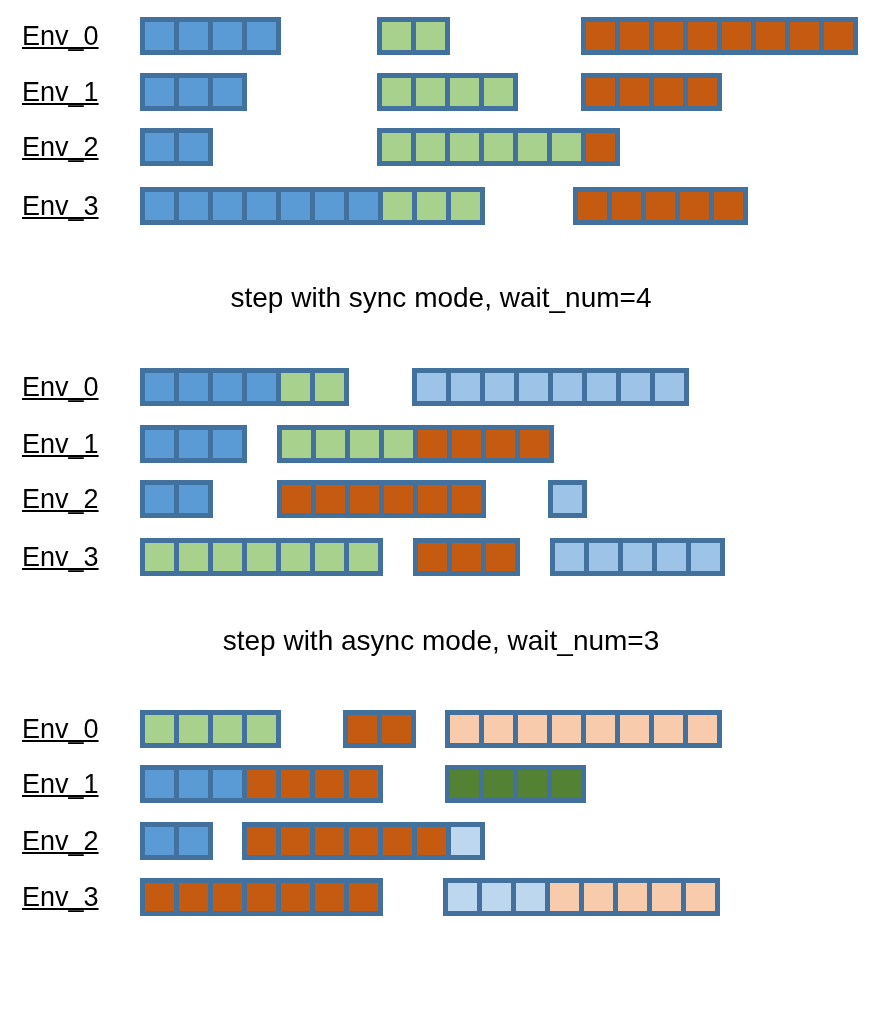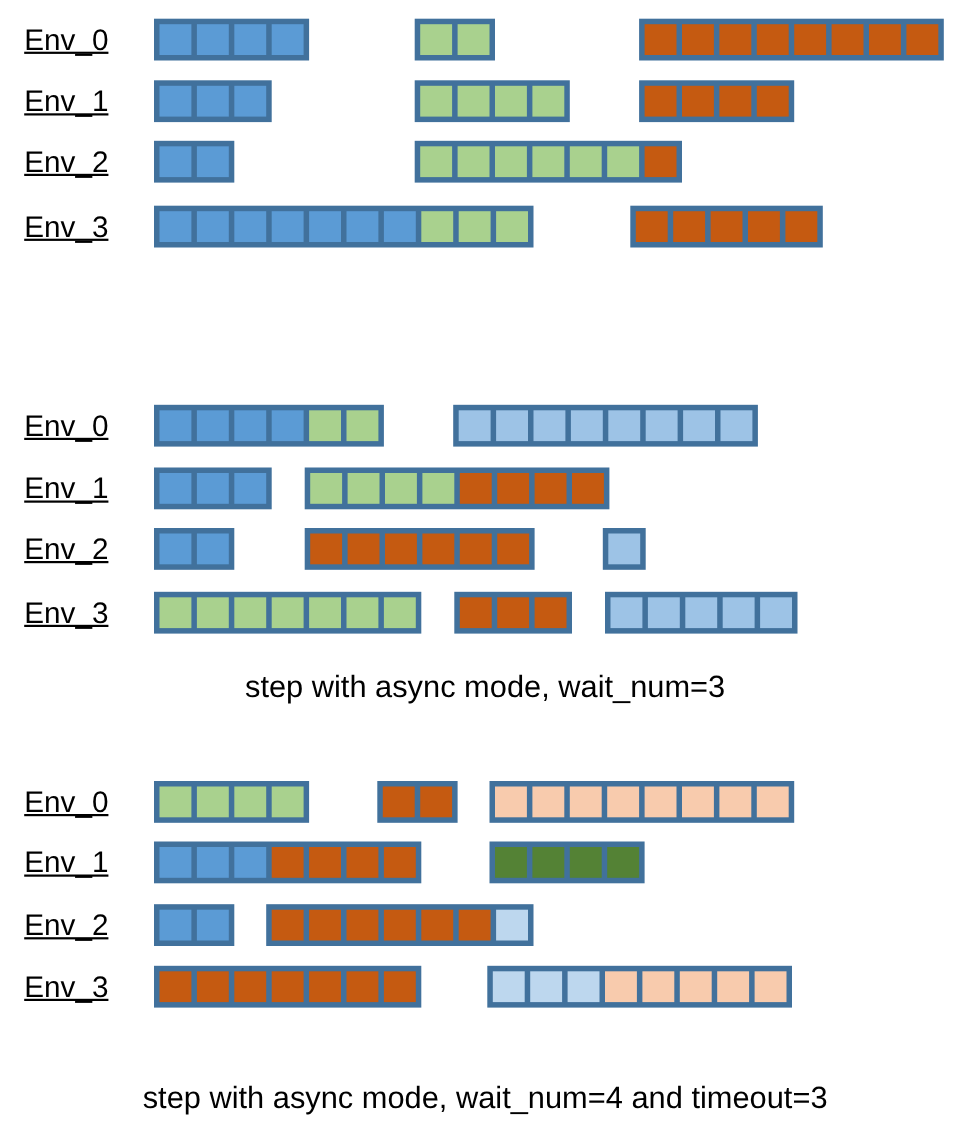--- a/index.html
+++ b/index.html
@@ -115,20 +115,21 @@
       <div class="cell" style="background: rgb(169, 209, 142);"></div>
       <div class="cell" style="background: rgb(169, 209, 142);"></div>
     </div>
     <div class="bar" style="left: 573px; top: 187px; background: rgb(65, 113, 156);">
       <div class="cell" style="background: rgb(197, 90, 17);"></div>
       <div class="cell" style="background: rgb(197, 90, 17);"></div>
       <div class="cell" style="background: rgb(197, 90, 17);"></div>
       <div class="cell" style="background: rgb(197, 90, 17);"></div>
       <div class="cell" style="background: rgb(197, 90, 17);"></div>
     </div>
+    <div class="caption" style="top: 281px;">step with sync mode, wait_num=4</div>
     <div class="env-label" style="top: 368px;">Env_0</div>
     <div class="bar" style="left: 140px; top: 368px; background: rgb(65, 113, 156);">
       <div class="cell" style="background: rgb(91, 155, 213);"></div>
       <div class="cell" style="background: rgb(91, 155, 213);"></div>
       <div class="cell" style="background: rgb(91, 155, 213);"></div>
       <div class="cell" style="background: rgb(91, 155, 213);"></div>
       <div class="cell" style="background: rgb(169, 209, 142);"></div>
       <div class="cell" style="background: rgb(169, 209, 142);"></div>
     </div>
     <div class="bar" style="left: 412px; top: 368px; background: rgb(65, 113, 156);">
@@ -188,21 +189,21 @@
       <div class="cell" style="background: rgb(197, 90, 17);"></div>
       <div class="cell" style="background: rgb(197, 90, 17);"></div>
     </div>
     <div class="bar" style="left: 550px; top: 538px; background: rgb(65, 113, 156);">
       <div class="cell" style="background: rgb(157, 195, 230);"></div>
       <div class="cell" style="background: rgb(157, 195, 230);"></div>
       <div class="cell" style="background: rgb(157, 195, 230);"></div>
       <div class="cell" style="background: rgb(157, 195, 230);"></div>
       <div class="cell" style="background: rgb(157, 195, 230);"></div>
     </div>
-    <div class="caption" style="top: 608px;">step with async mode, wait_num=3</div>
+    <div class="caption" style="top: 624px;">step with async mode, wait_num=3</div>
     <div class="env-label" style="top: 710px;">Env_0</div>
     <div class="bar" style="left: 140px; top: 710px; background: rgb(65, 113, 156);">
       <div class="cell" style="background: rgb(169, 209, 142);"></div>
       <div class="cell" style="background: rgb(169, 209, 142);"></div>
       <div class="cell" style="background: rgb(169, 209, 142);"></div>
       <div class="cell" style="background: rgb(169, 209, 142);"></div>
     </div>
     <div class="bar" style="left: 343px; top: 710px; background: rgb(65, 113, 156);">
       <div class="cell" style="background: rgb(197, 90, 17);"></div>
       <div class="cell" style="background: rgb(197, 90, 17);"></div>
@@ -260,14 +261,13 @@
     <div class="bar" style="left: 443px; top: 878px; background: rgb(65, 113, 156);">
       <div class="cell" style="background: rgb(189, 215, 238);"></div>
       <div class="cell" style="background: rgb(189, 215, 238);"></div>
       <div class="cell" style="background: rgb(189, 215, 238);"></div>
       <div class="cell" style="background: rgb(248, 203, 173);"></div>
       <div class="cell" style="background: rgb(248, 203, 173);"></div>
       <div class="cell" style="background: rgb(248, 203, 173);"></div>
       <div class="cell" style="background: rgb(248, 203, 173);"></div>
       <div class="cell" style="background: rgb(248, 203, 173);"></div>
     </div>
-    <div class="caption" style="top: 981px;">step with async mode, wait_num=4 and timeout=3</div>
   </div>
 
 </body></html>

